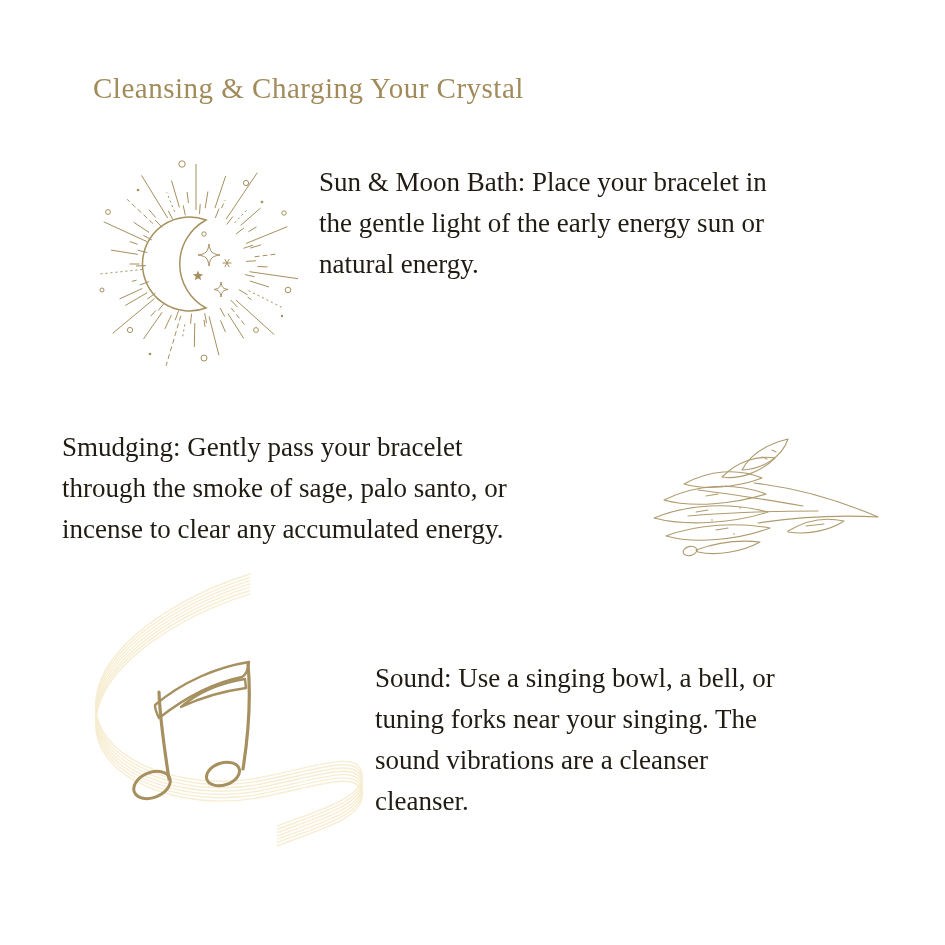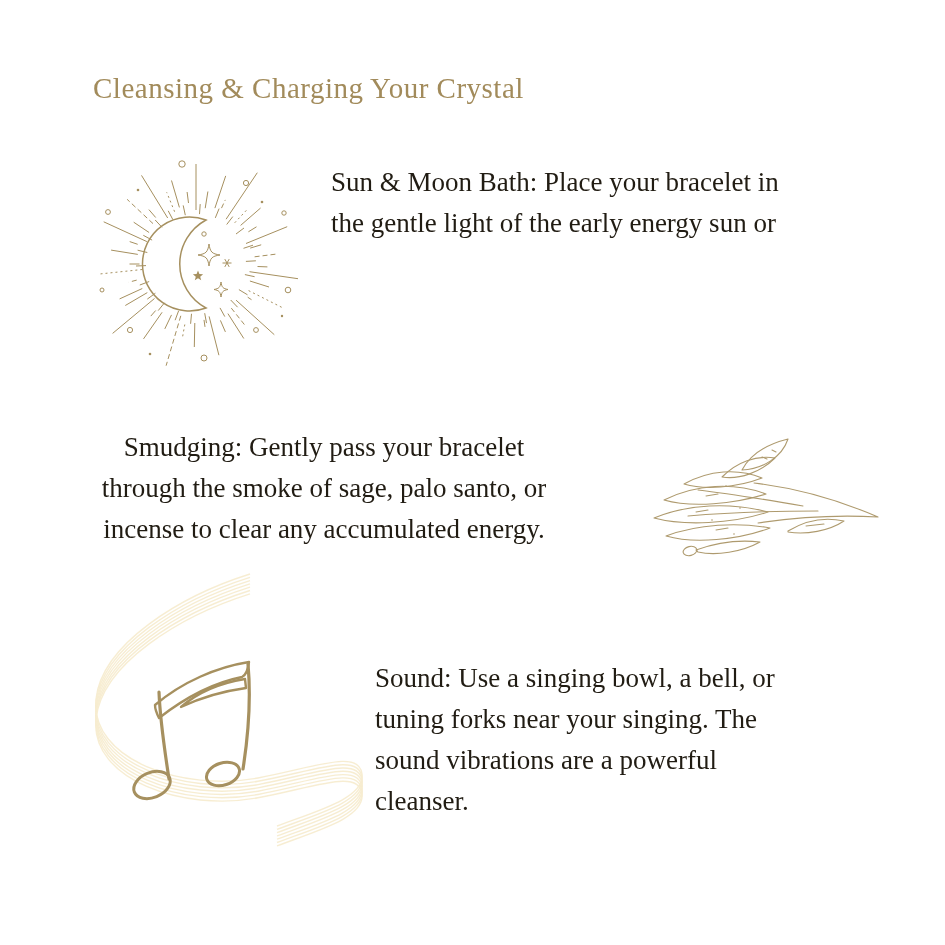--- a/index.html
+++ b/index.html
@@ -11,22 +11,22 @@
     font-family:"Liberation Serif","DejaVu Serif",serif;
   }
   .title{
     position:absolute;left:93px;top:72px;
     font-size:29px;font-weight:normal;
     color:#a28b5b;letter-spacing:.5px;margin:0;
     white-space:nowrap;
   }
   .para{position:absolute;color:#211c13;font-size:27px;line-height:41px;}
   .para .line{white-space:nowrap;}
-  .para-sunmoon{left:331px;top:162px;}
-  .para-smudging{left:62px;top:427px;width:524px;text-align:center;}
+  .para-sunmoon{left:319px;top:162px;}
+  .para-smudging{left:62px;top:427px;width:524px;}
   .para-sound{left:375px;top:658px;}
   .illus{position:absolute;}
   .illus-moon{left:86px;top:150px;width:226px;height:226px;}
   .illus-sage{left:638px;top:420px;width:248px;height:148px;}
   .illus-note{left:60px;top:566px;width:320px;height:280px;}
   svg{display:block;overflow:visible;}
   .gold-stroke{stroke:#a6905f;fill:none;}
   #moon-rays line{stroke:#a6905f;stroke-width:1;}
   .ray-dot{fill:#a6905f;stroke:none;}
   .ring{stroke:#a6905f;fill:none;stroke-width:1;}
@@ -134,20 +134,21 @@
         <line x1="-2.2" y1="3.9" x2="2.2" y2="-3.9"></line>
       </g>
       <polygon fill="#a6905f" points="112,120.6 113.4,124.1 117.1,124.3 114.2,126.7 115.2,130.3 112,128.3 108.8,130.3 109.8,126.7 106.9,124.3 110.6,124.1"></polygon>
       <path class="gold-stroke" stroke-width="1" d="M135,132 C135.8,137.4 136.9,138.5 142,139.5 C136.9,140.5 135.8,141.6 135,147 C134.2,141.6 133.1,140.5 128,139.5 C133.1,138.5 134.2,137.4 135,132 Z"></path>
     </svg>
   </div>
 
   <div class="para para-sunmoon">
     <div class="line">Sun &amp; Moon Bath: Place your bracelet in</div>
     <div class="line">the gentle light of the early energy sun or</div>
+    <div class="line">natural energy.</div>
   </div>
 
   <div class="para para-smudging">
     <div class="line">Smudging: Gently pass your bracelet</div>
     <div class="line">through the smoke of sage, palo santo, or</div>
     <div class="line">incense to clear any accumulated energy.</div>
   </div>
 
   <div class="illus illus-sage">
     <svg width="248" height="148" viewBox="0 0 248 148">
@@ -201,17 +202,17 @@
         <path stroke-width="2.4" d="M185,113 C160,117 137,127 121,141 C140,132 164,125 186,122 Z"></path>
         <path d="M188,98 C191,131 188,171 183,203" stroke-width="3.2"></path>
         <ellipse cx="163" cy="208" rx="17" ry="11" transform="rotate(-18 163 208)"></ellipse>
       </g>
     </svg>
   </div>
 
   <div class="para para-sound">
     <div class="line">Sound: Use a singing bowl, a bell, or</div>
     <div class="line">tuning forks near your singing. The</div>
-    <div class="line">sound vibrations are a powerful</div>
+    <div class="line">sound vibrations are a cleanser</div>
     <div class="line">cleanser.</div>
   </div>
 
 </div>
 
 </body></html>

